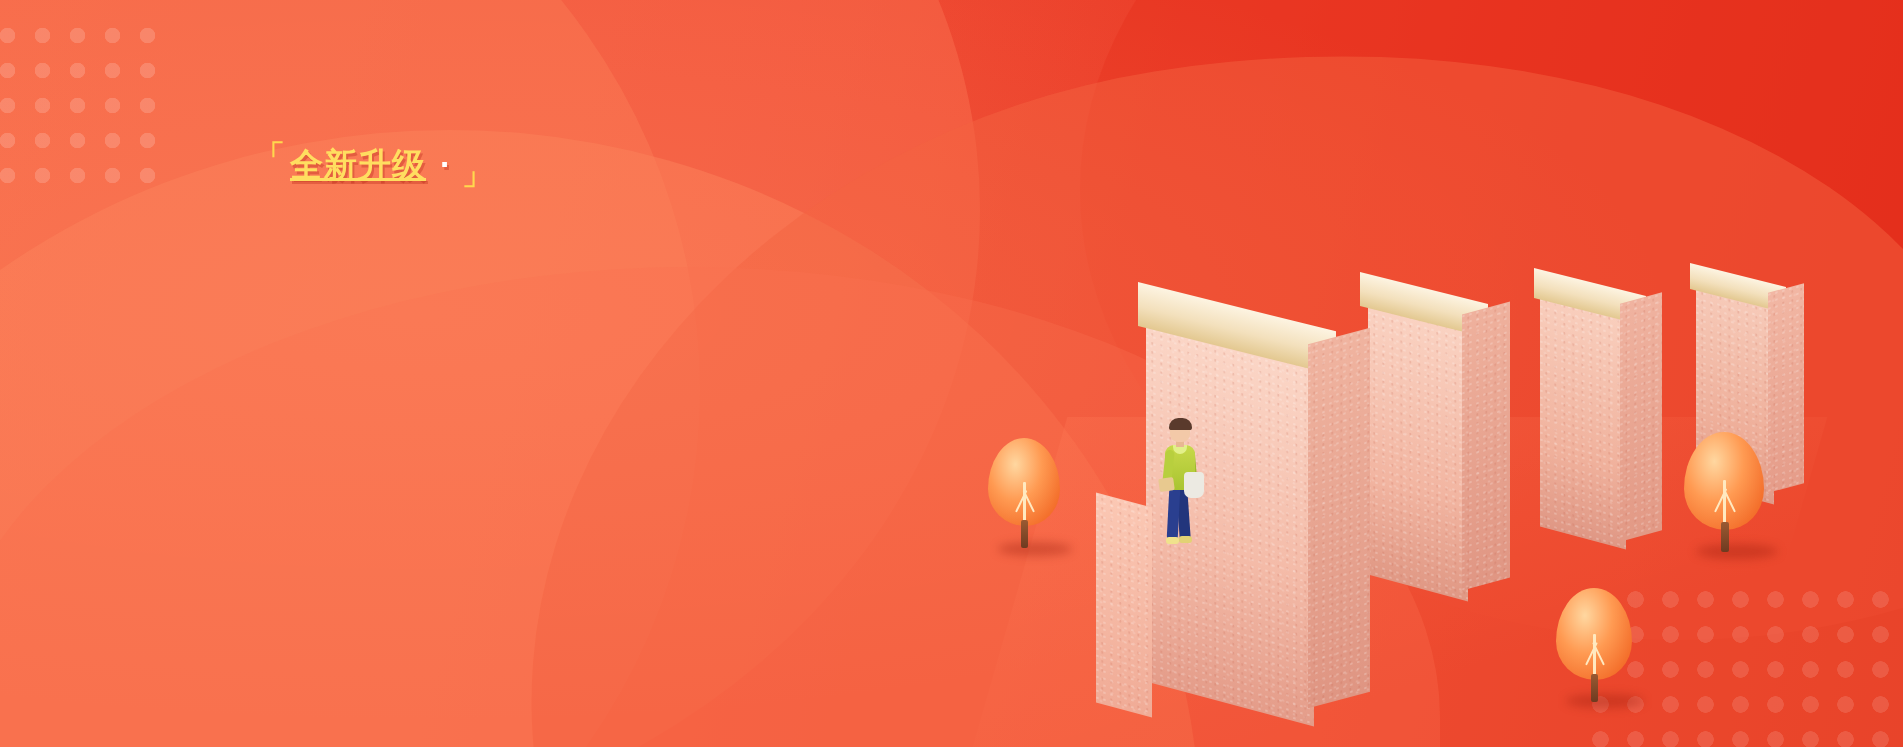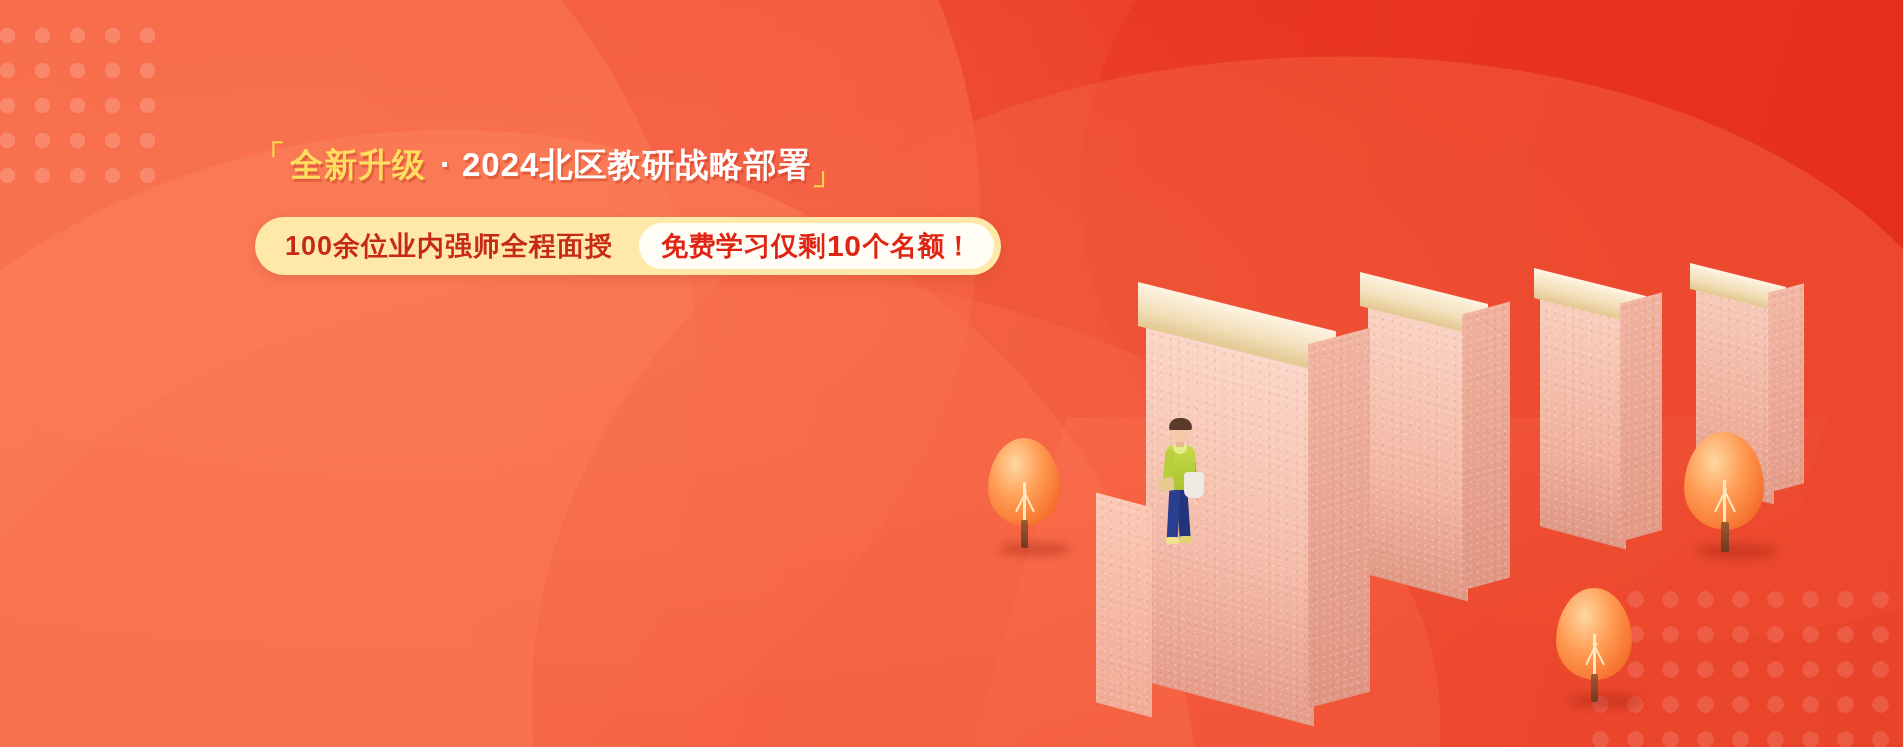--- a/index.html
+++ b/index.html
@@ -137,20 +137,21 @@
     position: relative;
     top: -9px;
   }
   .bracket.close {
     top: 9px;
   }
   .sub-hl {
     color: #ffde60;
     text-shadow: 2px 3px 0 rgba(180,35,20,.32);
     padding: 0 4px;
+    text-decoration: underline;
   }
   .sub-white {
     color: #ffffff;
     text-shadow: 2px 3px 0 rgba(180,35,20,.32);
   }
   .sub-dot {
     color: #ffffff;
     padding: 0 10px;
     text-shadow: 2px 3px 0 rgba(180,35,20,.32);
   }
@@ -420,28 +421,19 @@
       <div class="trunk" style="left:35px; top:86px; width:7px; height:28px;"></div>
     </div>
   </div>
 
   <div class="copy">
 
     <div class="subtitle-row">
       <span class="bracket">「</span>
       <span class="sub-hl">全新升级</span>
       <span class="sub-dot">·</span>
-      <span class="sub-white">2024北区教研战略部署</span>
       <span class="bracket close">」</span>
     </div>
 
 
-    <div class="pill">
-      <span class="pill-left">100余位业内强师全程面授</span>
-      <span class="pill-right">
-        <span>免费学习仅剩</span>
-        <span class="pill-num">10</span>
-        <span>个名额！</span>
-      </span>
-    </div>
 
   </div>
 </div>
 
 </body></html>

